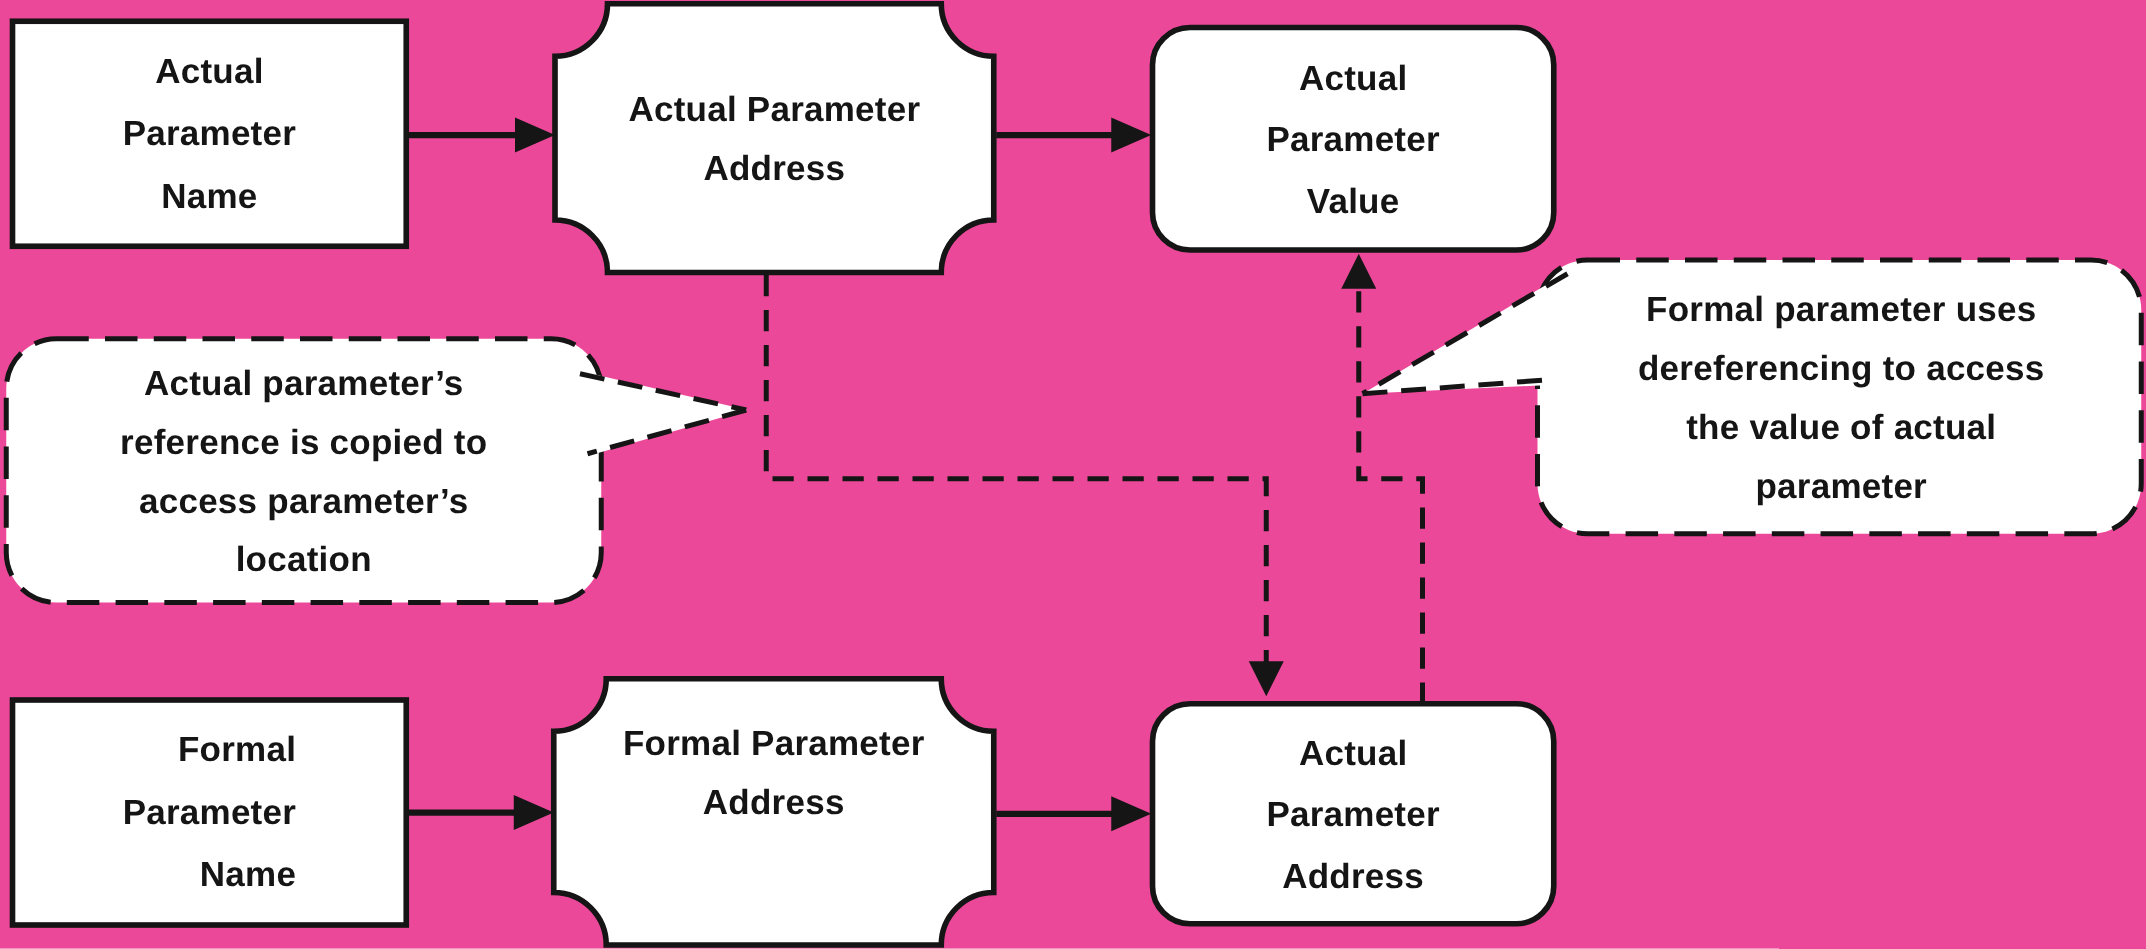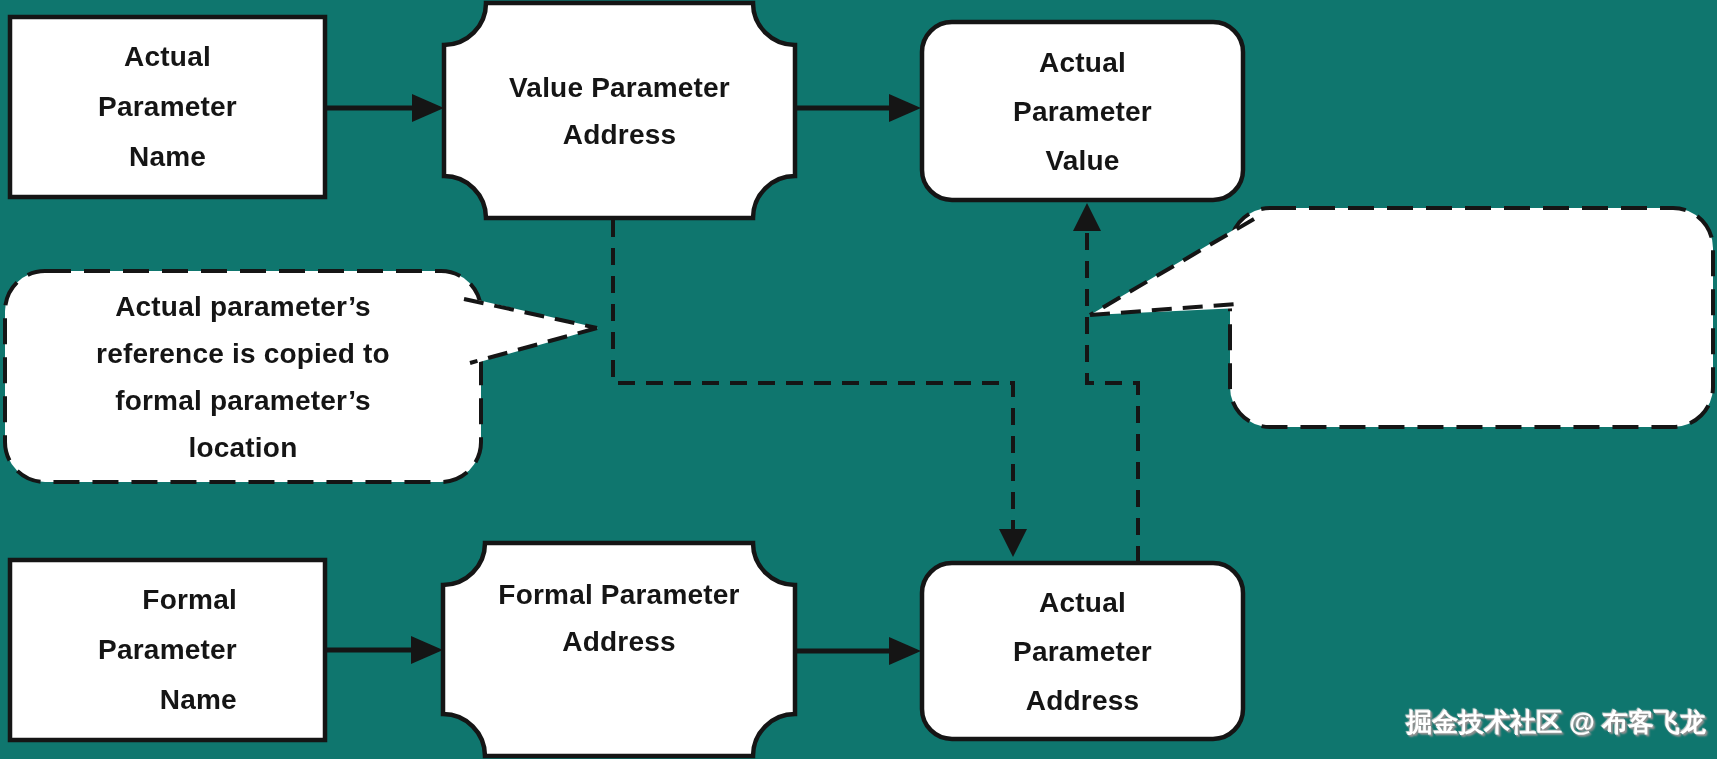--- a/index.html
+++ b/index.html
@@ -1,20 +1,20 @@
 <!DOCTYPE html>
 <html><head>
 <meta charset="utf-8">
 <style>
   html, body { margin: 0; padding: 0; background: #ffffff; }
   .stage {
     position: relative;
     width: 1717px;
     height: 759px;
-    background: #0f766e;
+    background: #ec4899;
     overflow: hidden;
     font-family: "Liberation Sans", sans-serif;
   }
   .stage svg { position: absolute; left: 0; top: 0; }
   .label {
     position: absolute;
     display: flex;
     align-items: center;
     justify-content: center;
     text-align: center;
@@ -81,39 +81,42 @@
     <polygon points="411,636 411,664 443,650" fill="#151515"></polygon>
 
     <line x1="797" y1="651" x2="891" y2="651" stroke="#151515" stroke-width="5"></line>
     <polygon points="889,637 889,665 921,651" fill="#151515"></polygon>
   </svg>
 
   <div class="label node-label" style="left:10px; top:17px; width:315px; height:180px; line-height:50px;">Actual
 Parameter
 Name</div>
 
-  <div class="label node-label two-line" style="left:444px; top:3px; width:351px; height:215px;">Value Parameter
+  <div class="label node-label two-line" style="left:444px; top:3px; width:351px; height:215px;">Actual Parameter
 Address</div>
 
   <div class="label node-label" style="left:922px; top:22px; width:321px; height:178px;">Actual
 Parameter
 Value</div>
 
   <div class="label callout-label" style="left:16px; top:272px; width:454px; height:209px;">Actual parameter’s
 reference is copied to
-formal parameter’s
+access parameter’s
 location</div>
 
+  <div class="label callout-label" style="left:1244px; top:210px; width:458px; height:215px;">Formal parameter uses
+dereferencing to access
+the value of actual
+parameter</div>
 
   <div class="label node-label" style="left:10px; top:560px; width:315px; height:180px; line-height:50px;text-align:right;">Formal
 Parameter
 Name</div>
 
   <div class="label node-label two-line" style="left:443px; top:511px; width:352px; height:213px;">Formal Parameter
 Address</div>
 
   <div class="label node-label" style="left:922px; top:563px; width:321px; height:176px;">Actual
 Parameter
 Address</div>
 
-  <div class="watermark">掘金技术社区 @ 布客飞龙</div>
 
 </div>
 
 </body></html>

